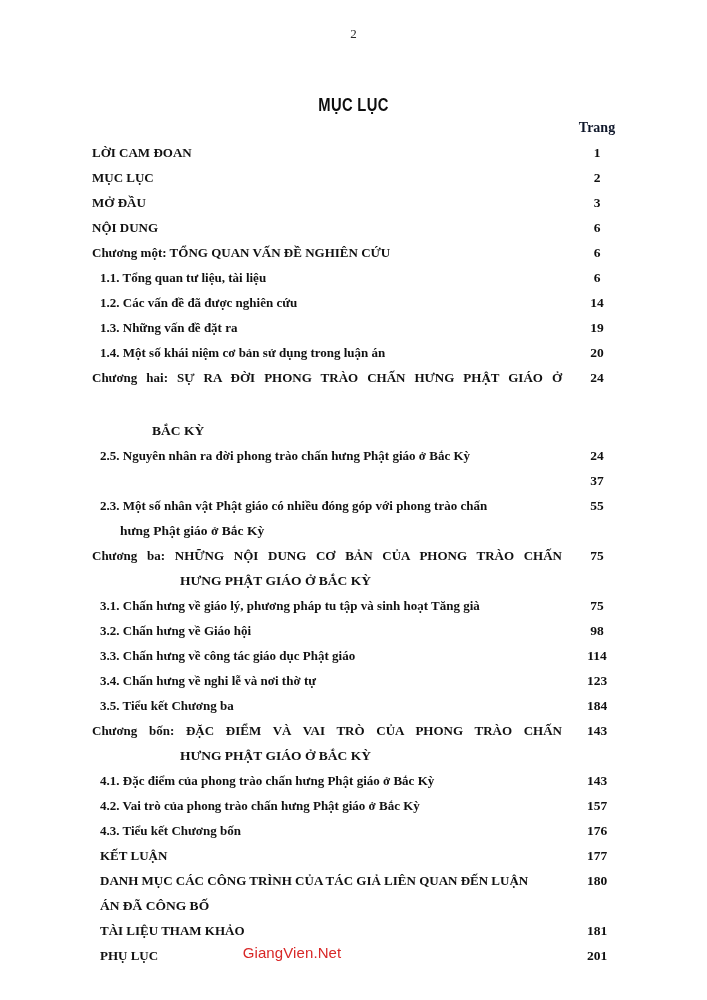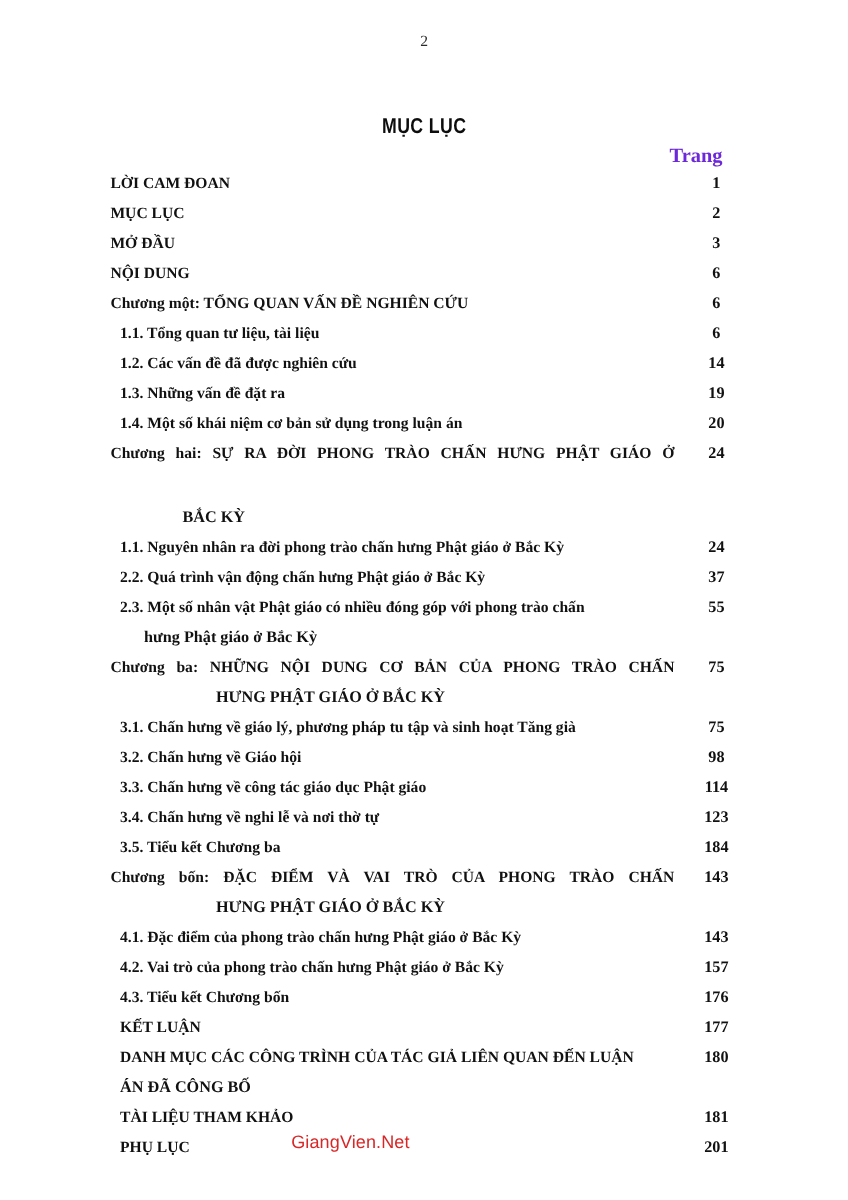--- a/index.html
+++ b/index.html
@@ -46,24 +46,24 @@
     transform: scaleX(0.82);
     color: #0d0d0d;
   }
 
   
   #trang-header {
     position: absolute;
     top: 120px;
     left: 558px;
     width: 78px;
-    text-align: left;
-    font-weight: 700;
-    font-size: 17px;
-    color: #6d28d9;
+    text-align: center;
+    font-weight: 700;
+    font-size: 14px;
+    color: #0f172a;
   }
 
   
   #toc {
     position: absolute;
     top: 140px;
     left: 92px;
     width: 545px;
   }
 
@@ -187,25 +187,24 @@
       <div class="toc-row">
         <span class="toc-text ind-sm">1.4. Một số khái niệm cơ bản sử dụng trong luận án</span>
         <span class="toc-page">20</span>
       </div>
       <div class="toc-row">
         <span class="toc-text ind-0 justify wrap">Chương hai: SỰ RA ĐỜI PHONG TRÀO CHẤN HƯNG PHẬT GIÁO Ở</span>
         <span class="toc-cont ind-lg">BẮC KỲ</span>
         <span class="toc-page">24</span>
       </div>
       <div class="toc-row">
-        <span class="toc-text ind-sm">1.1. Nguyên nhân ra đời phong trào chấn hưng Phật giáo ở Bắc Kỳ</span>
+        <span class="toc-text ind-sm">2.5. Nguyên nhân ra đời phong trào chấn hưng Phật giáo ở Bắc Kỳ</span>
         <span class="toc-page">24</span>
       </div>
       <div class="toc-row">
-        <span class="toc-text ind-sm">2.2. Quá trình vận động chấn hưng Phật giáo ở Bắc Kỳ</span>
         <span class="toc-page">37</span>
       </div>
       <div class="toc-row">
         <span class="toc-text ind-sm wrap">2.3. Một số nhân vật Phật giáo có nhiều đóng góp với phong trào chấn</span>
         <span class="toc-cont ind-md">hưng Phật giáo ở Bắc Kỳ</span>
         <span class="toc-page">55</span>
       </div>
       <div class="toc-row">
         <span class="toc-text ind-0 justify wrap">Chương ba: NHỮNG NỘI DUNG CƠ BẢN CỦA PHONG TRÀO CHẤN</span>
         <span class="toc-cont ind-xl">HƯNG PHẬT GIÁO Ở BẮC KỲ</span>

